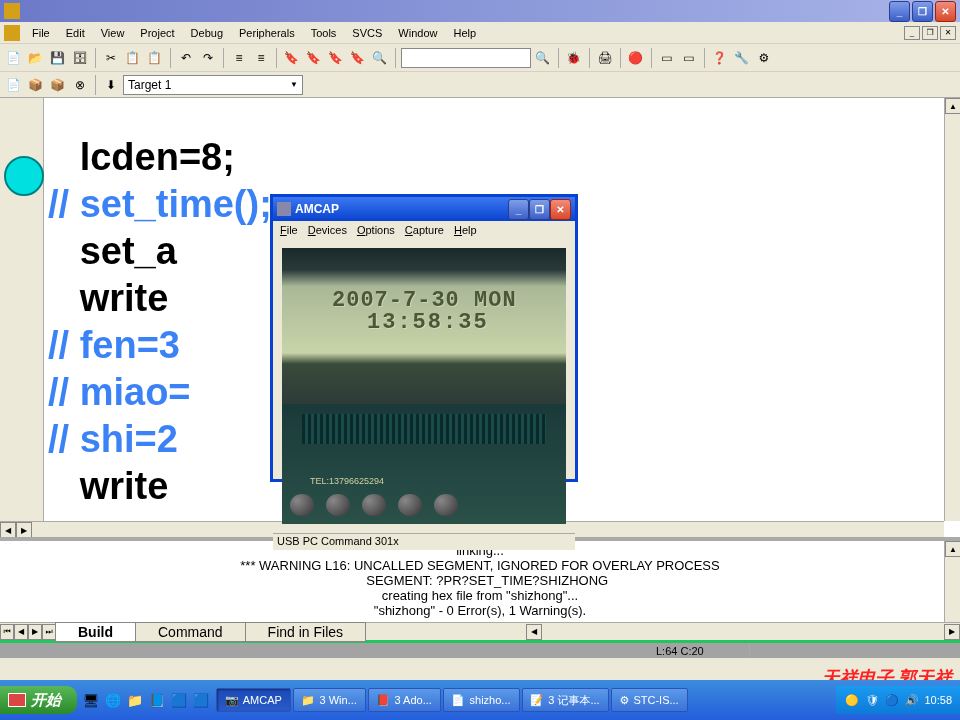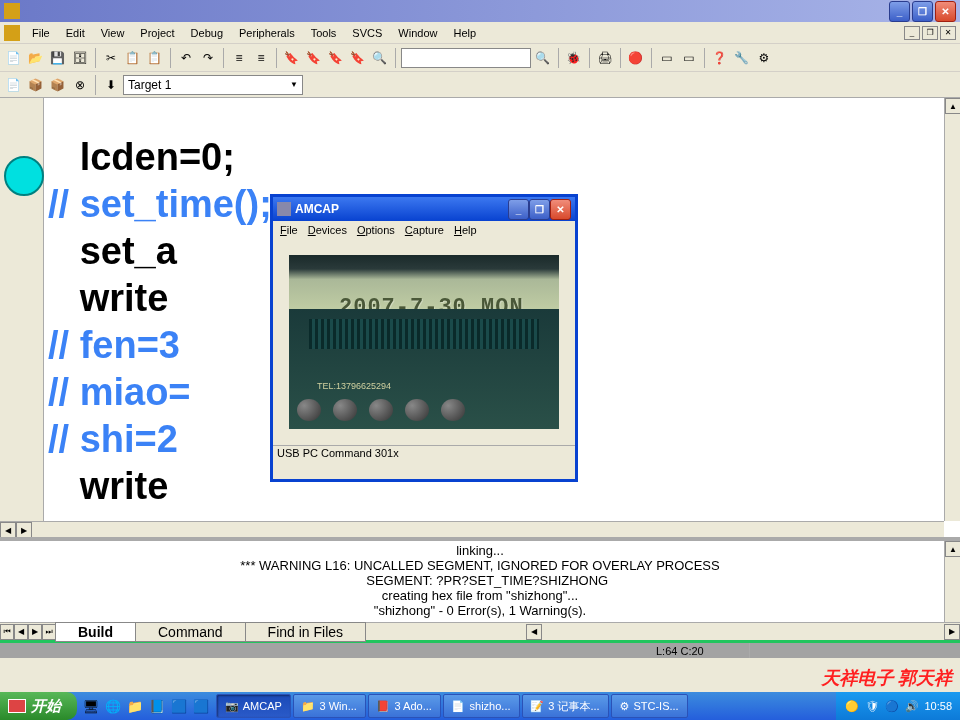--- a/index.html
+++ b/index.html
@@ -39,21 +39,21 @@
 .editor-hscroll { position: absolute; left: 0; bottom: 0; right: 16px; height: 16px; background: #ece9d8; border-top: 1px solid #aaa; display:flex; }
 .scroll-arrow { width: 16px; height: 16px; background: #ece9d8; border: 1px solid #888; font-size: 8px; display: flex; align-items: center; justify-content: center; }
 
 
 .amcap { position: absolute; left: 270px; top: 194px; width: 308px; height: 288px; border: 3px solid #0842d0; background: #ece9d8; z-index: 100; }
 .amcap-title { height: 24px; background: linear-gradient(to bottom, #3c78f0, #0842d0); color: white; display: flex; align-items: center; padding: 0 4px; font-weight: bold; font-size: 12px; }
 .amcap-title .spacer { flex: 1; }
 .amcap-menu { height: 18px; background: #ece9d8; display: flex; align-items: center; padding: 0 2px; font-size: 11px; }
 .amcap-menu .item { padding: 1px 5px; cursor: pointer; }
 .amcap-menu .item u { text-decoration: underline; }
-.amcap-video { height: 174px; background: linear-gradient(to bottom, #1a2a2a 0%, #2a3a3a 8%, #aab898 14%, #c8d4a8 38%, #3a4a3a 42%, #2a3838 60%, #3a4a48 100%); position: relative; margin: 16px; overflow: hidden; text-decoration: underline; }
+.amcap-video { height: 276px; background: linear-gradient(to bottom, #1a2a2a 0%, #2a3a3a 8%, #aab898 14%, #c8d4a8 38%, #3a4a3a 42%, #2a3838 60%, #3a4a48 100%); position: relative; margin: 9px; overflow: hidden; text-decoration: underline; }
 .lcd-text { position: absolute; color: #4a5838; font-family: "Courier New", monospace; font-weight: bold; text-shadow: 1px 1px 0 rgba(255,255,255,0.3); }
 .lcd-line1 { top: 40px; left: 50px; font-size: 22px; letter-spacing: 1px; }
 .lcd-line2 { top: 62px; left: 85px; font-size: 22px; letter-spacing: 2px; }
 .amcap-video .pcb { position: absolute; bottom: 0; left: 0; right: 0; height: 120px; background: linear-gradient(to bottom, #1a3a3a, #2a5048); }
 .amcap-video .pcb::before { content: ""; position: absolute; top: 10px; left: 20px; right: 20px; height: 30px; background: repeating-linear-gradient(90deg, #0a2a2a 0 3px, #1a4a4a 3px 6px); }
 .amcap-video .tel { position: absolute; bottom: 38px; left: 28px; color: #d0d0a0; font-size: 9px; font-family: Arial; }
 .amcap-video .knobs { position: absolute; bottom: 8px; left: 8px; display: flex; gap: 12px; }
 .amcap-video .knob { width: 24px; height: 22px; border-radius: 50%; background: radial-gradient(circle at 30% 30%, #888, #333); }
 .amcap-status { height: 17px; background: #ece9d8; font-size: 11px; padding: 1px 4px; border-top: 1px solid #aaa; }
 
@@ -66,21 +66,21 @@
 .output-tab { padding: 1px 22px; background: #ece9d8; border: 1px solid #888; font-size: 14px; cursor: pointer; margin-left: -1px; }
 .output-tab.active { background: white; font-weight: bold; }
 .output-hscroll { flex: 1; height: 16px; background: #ece9d8; margin-left: 160px; display: flex; }
 
 
 .statusbar { height: 18px; background: #a3a3a3; border-top: 3px solid #22c55e; display: flex; align-items: center; font-size: 11px; }
 .status-cell { padding: 0 6px; border-right: 1px solid #aaa; height: 100%; display: flex; align-items: center; }
 .status-cell.pos { margin-left: 650px; width: 100px; }
 
 
-.taskbar { position: absolute; bottom: 0; left: 0; right: 0; height: 28px; background: linear-gradient(to bottom, #3c8cde, #245edc); display: flex; align-items: center; }
+.taskbar { position: absolute; bottom: 0; left: 0; right: 0; height: 40px; background: linear-gradient(to bottom, #3c8cde, #245edc); display: flex; align-items: center; }
 .start-btn { height: 28px; padding: 0 16px 0 8px; background: linear-gradient(to bottom, #58b858, #2a8a2a); color: white; font-weight: bold; font-style: italic; font-size: 15px; display: flex; align-items: center; border-radius: 0 10px 10px 0; cursor: pointer; }
 .start-btn::before { content: ""; width: 18px; height: 14px; background: #d44; margin-right: 5px; box-shadow: 0 0 0 1px #fff inset; }
 .ql { display: flex; gap: 2px; padding: 0 4px; }
 .ql-btn { width: 20px; height: 22px; display: flex; align-items: center; justify-content: center; cursor: pointer; font-size: 13px; }
 .task-btn { height: 24px; padding: 0 8px; margin: 0 1px; background: linear-gradient(to bottom, #5a9ae8, #3a72d8); border: 1px solid #2a52b8; border-radius: 2px; color: white; font-size: 11px; display: flex; align-items: center; gap: 4px; cursor: pointer; max-width: 90px; overflow: hidden; white-space: nowrap; }
 .task-btn.active { background: linear-gradient(to bottom, #1a4ab8, #2a5ac8); box-shadow: inset 1px 1px 2px rgba(0,0,0,0.4); }
 .tray { margin-left: auto; height: 28px; background: linear-gradient(to bottom, #1a9af0, #0d7ad8); display: flex; align-items: center; padding: 0 8px; gap: 4px; color: white; font-size: 11px; }
 .tray-icon { width: 16px; height: 16px; font-size: 11px; display: flex; align-items: center; justify-content: center; }
 .watermark { position: absolute; right: 8px; bottom: 30px; color: #ff2020; font-size: 18px; font-weight: bold; font-style: italic; font-family: "SimSun", serif; }
 </style>
@@ -165,21 +165,21 @@
   <div class="target-combo">
     <span>Target 1</span>
     <span class="arrow">▼</span>
   </div>
 </div>
 
 <div class="editor-area">
   <div class="gutter"></div>
   <div class="cyan-dot"></div>
   <div class="code">
-<span>   lcden=0;</span>
+<span>   lcden=8;</span>
 <span class="green">// set_time();</span>
 <span>   set_a            0);</span>
 <span>   write            6);</span>
 <span class="green">// fen=3</span>
 <span class="green">// miao=</span>
 <span class="green">// shi=2</span>
 <span>   write</span>
 
 </div>
   <div class="editor-vscroll">

